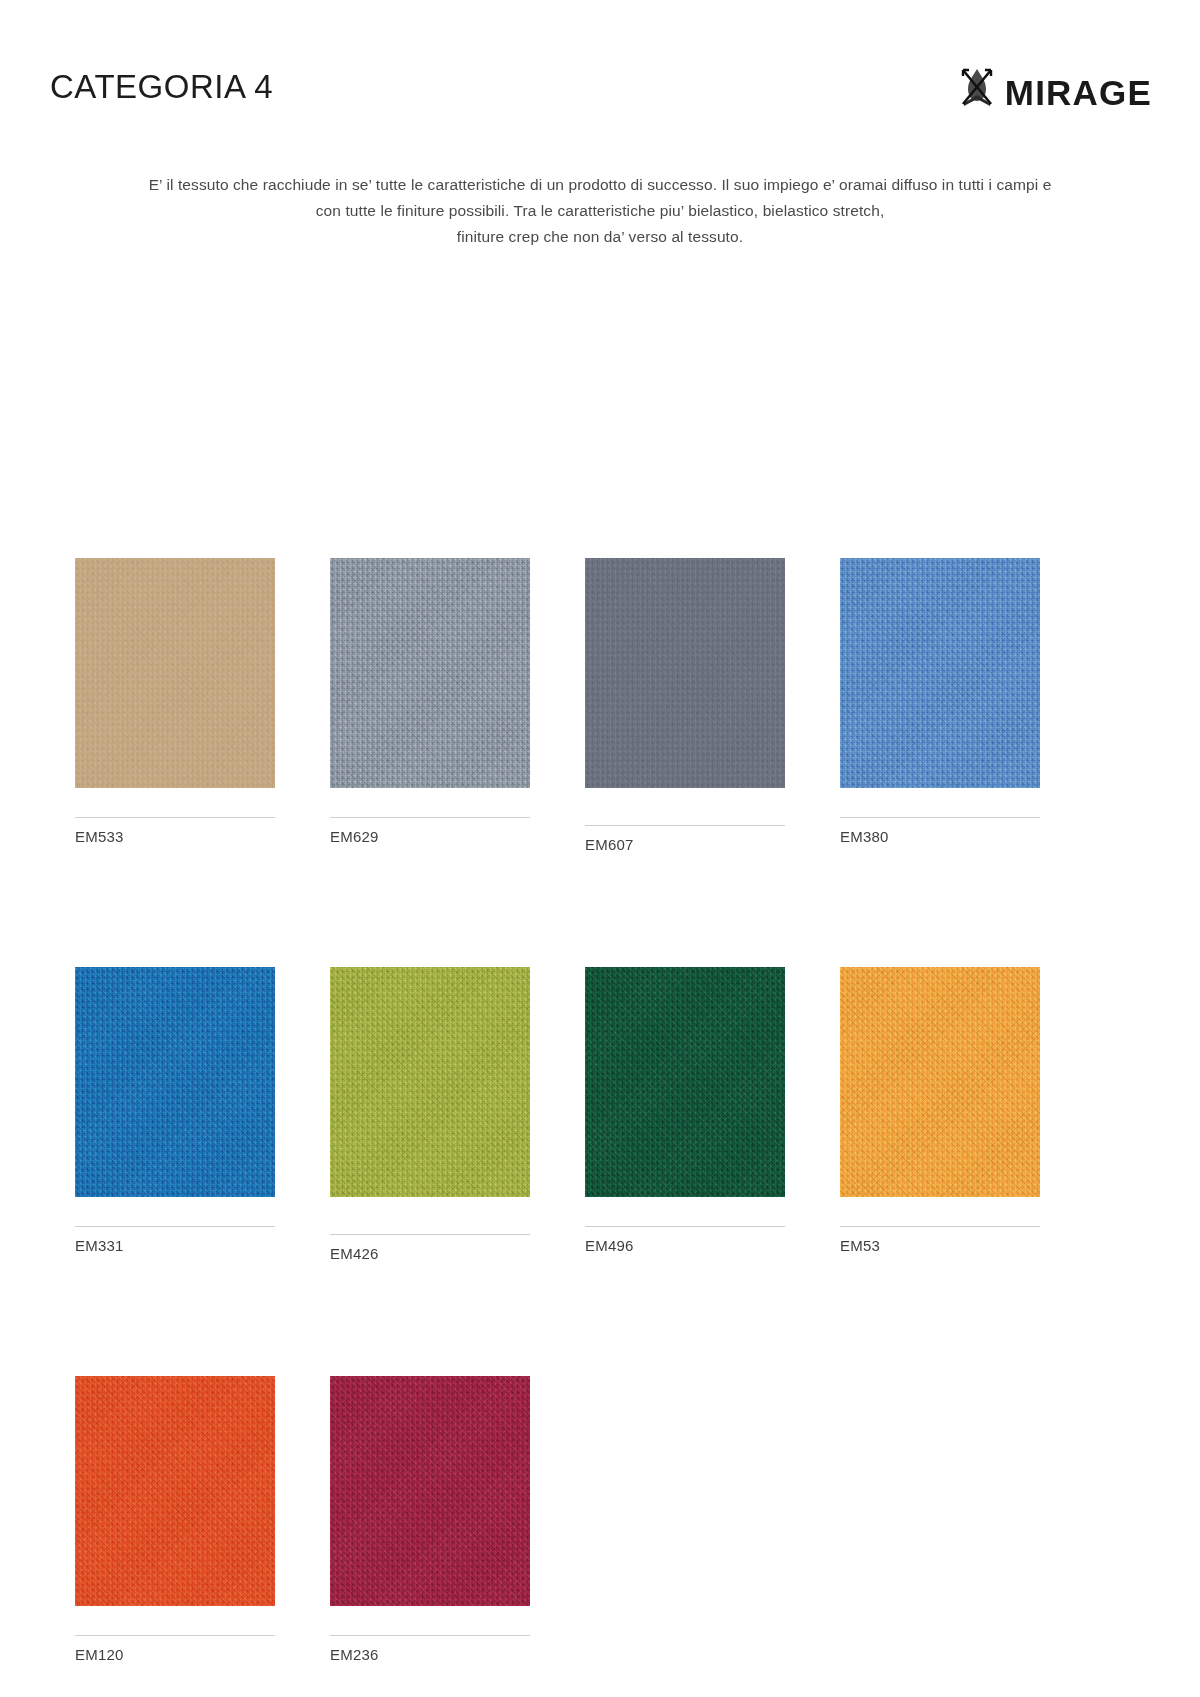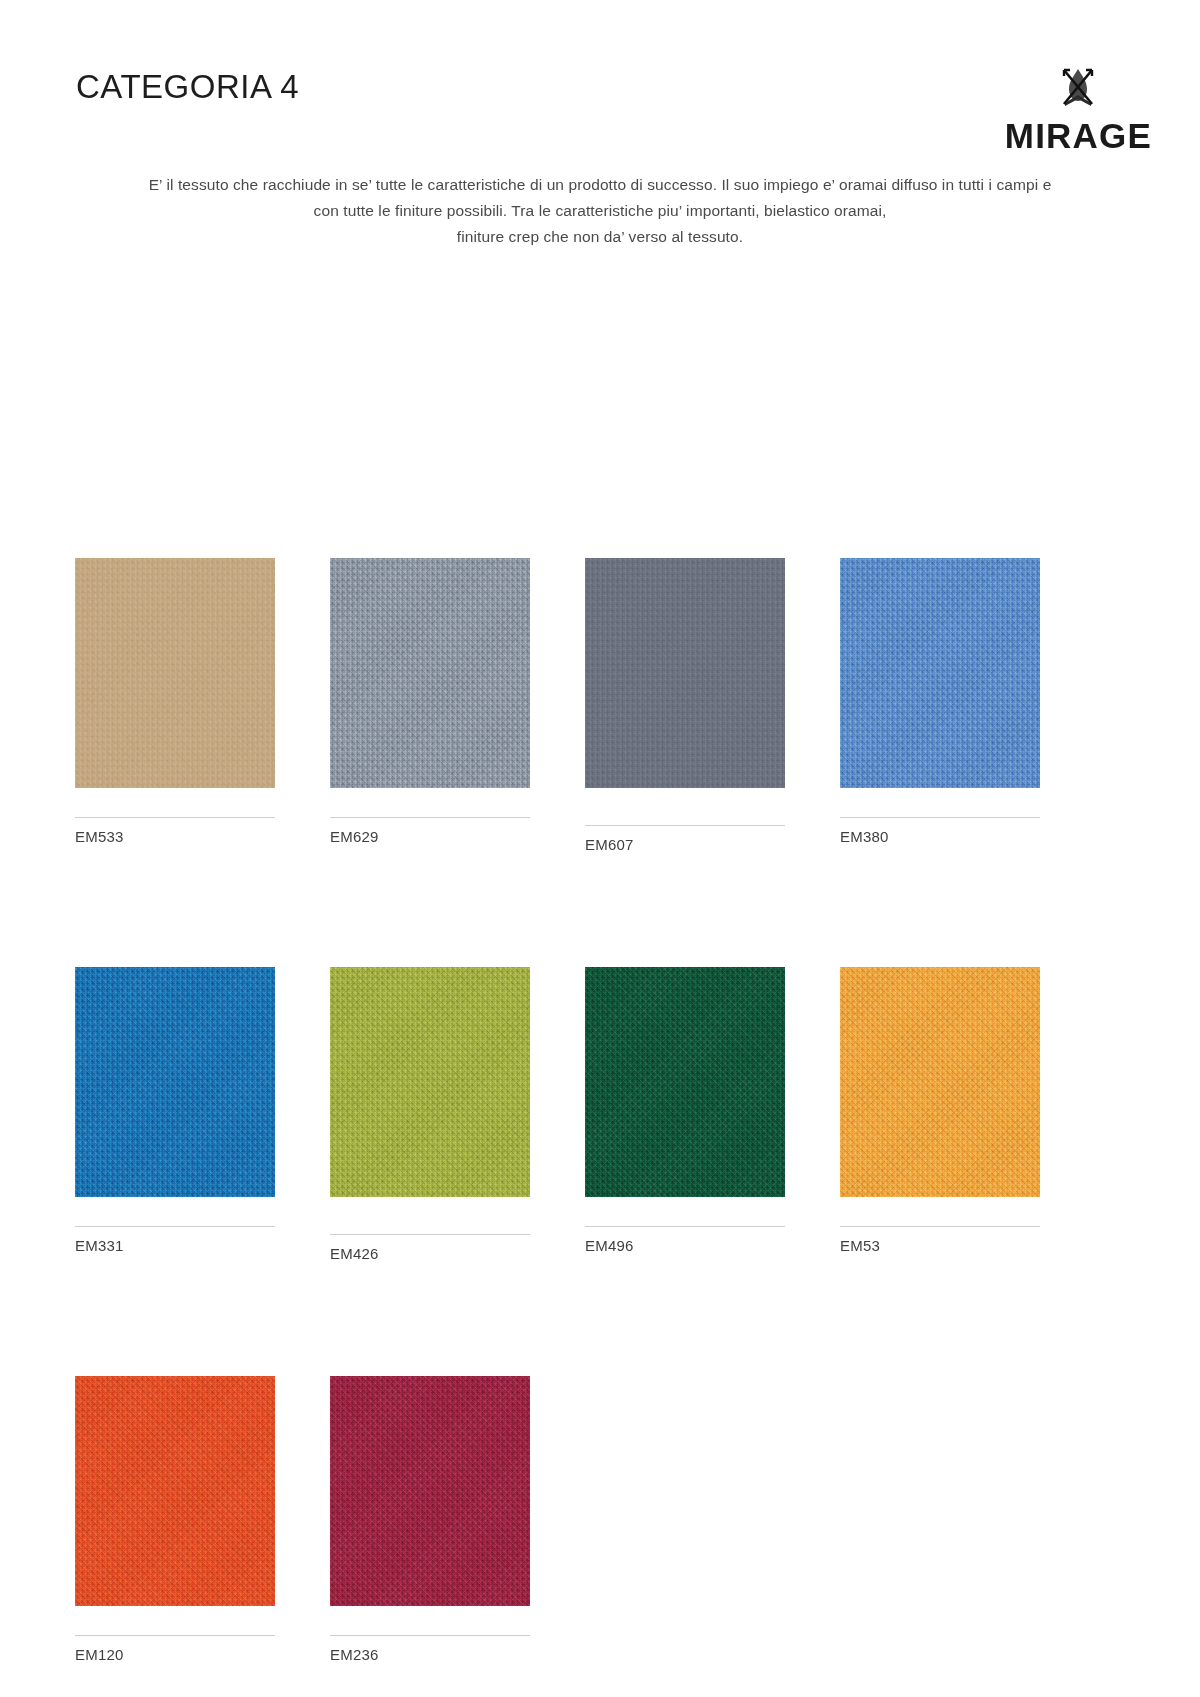--- a/index.html
+++ b/index.html
@@ -20,36 +20,35 @@
   
   .page-header {
     position: absolute;
     top: 0;
     left: 0;
     width: 1200px;
     height: 150px;
   }
   .page-title {
     position: absolute;
-    left: 76px;
+    left: 50px;
     top: 68px;
     font-size: 33px;
     font-weight: 300;
     letter-spacing: 0.5px;
     color: #1d1d1d;
     white-space: nowrap;
   }
   .brand-logo {
     position: absolute;
     right: 48px;
     top: 62px;
     display: flex;
-    align-items: center;
+    align-items: flex-end;
     gap: 8px;
-    flex-direction: column;
   }
   .brand-mark {
     width: 40px;
     height: 48px;
     display: block;
   }
   .brand-name {
     font-size: 35px;
     font-weight: 700;
     letter-spacing: 1.2px;
@@ -173,21 +172,21 @@
       <path d="M34 8 L6 42" stroke="#111111" stroke-width="2.6" fill="none"></path>
       <path d="M6 8 L6 14 M6 8 L12 8" stroke="#111111" stroke-width="2.4" fill="none"></path>
       <path d="M34 8 L34 14 M34 8 L28 8" stroke="#111111" stroke-width="2.4" fill="none"></path>
     </svg>
     <div class="brand-name">MIRAGE</div>
   </div>
 </div>
 
 <div class="intro-block">
   <div class="intro-line">E’ il tessuto che racchiude in se’ tutte le caratteristiche di un prodotto di successo. Il suo impiego e’ oramai diffuso in tutti i campi e</div>
-  <div class="intro-line">con tutte le finiture possibili. Tra le caratteristiche piu’ importanti, bielastico oramai,</div>
+  <div class="intro-line">con tutte le finiture possibili. Tra le caratteristiche piu’ bielastico, bielastico stretch,</div>
   <div class="intro-line">finiture crep che non da’ verso al tessuto.</div>
 </div>
 
 <div class="swatch-grid">
 
   <div class="swatch-cell">
     <div class="swatch-tile smooth" style="background-color: rgb(197, 169, 131);"></div>
     <div class="swatch-divider"></div>
     <div class="swatch-label">EM533</div>
   </div>

